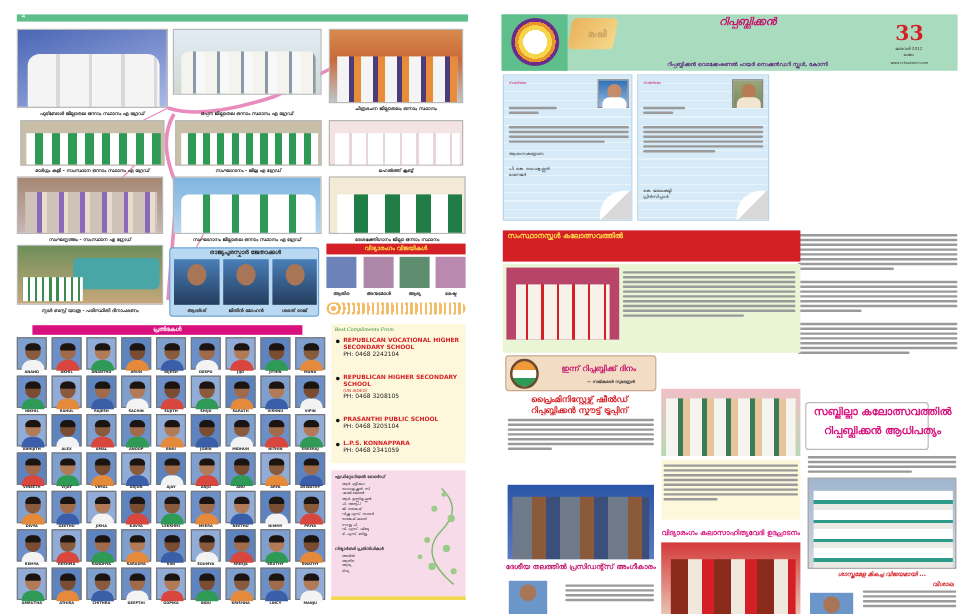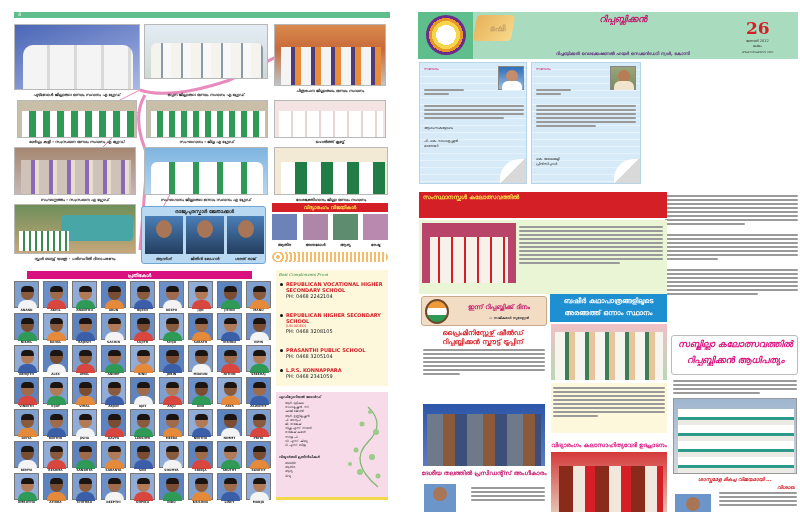--- a/index.html
+++ b/index.html
@@ -692,21 +692,21 @@
 
 <div class="page pg-right">
 
   <div class="abs" style="left:15px;top:12px;width:380px;height:47px;background:#a9dcbf;">
     <div style="position:absolute;left:0;top:0;width:55px;height:47px;background:#5fbf8c;"></div>
     <div style="position:absolute;left:8px;top:3px;width:40px;height:40px;border-radius:50%;background:radial-gradient(circle,#fff 0 10px,#f6d54a 10px 14px,#e8952a 14px 17px,#6b2c8c 17px 20px);"></div>
     <div style="position:absolute;left:57px;top:3px;width:38px;height:26px;background:linear-gradient(120deg,#e8b25a,#f6d98c);border-radius:4px;transform:skewX(-10deg);"></div>
     <div style="position:absolute;left:72px;top:12px;font-size:8px;color:#c8a164;font-weight:bold;">മഷി</div>
     <div class="mal" style="position:absolute;left:150px;top:2px;width:110px;font-size:9px;color:#c3156c;font-style:italic;">റിപ്പബ്ലിക്കൻ</div>
     <div class="mal" style="position:absolute;left:80px;top:39px;width:250px;font-size:4.5px;color:#5a2a7a;">റിപ്പബ്ലിക്കൻ വൊക്കേഷണൽ ഹയർ സെക്കൻഡറി സ്കൂൾ, കോന്നി</div>
-    <div style="position:absolute;left:328px;top:6px;font-size:17px;font-weight:bold;color:#d51f26;font-family:'DejaVu Serif',serif;">26</div>
+    <div style="position:absolute;left:328px;top:6px;font-size:17px;font-weight:bold;color:#d51f26;font-family:'DejaVu Serif',serif;">33</div>
     <div style="position:absolute;left:328px;top:27px;font-size:3.5px;color:#333;">ജനുവരി 2012</div>
     <div style="position:absolute;left:335px;top:32px;font-size:3.5px;color:#333;">ലക്കം</div>
     <div style="position:absolute;left:324px;top:38px;font-size:3px;color:#333;">www.rvhsskonni.com</div>
   </div>
 
   <div class="abs" style="left:16px;top:62px;width:108px;height:122px;background:repeating-linear-gradient(180deg,#d6ebf7 0 6px,#e6f3fb 6px 7px);border:1px solid #b7d5e9;">
     <div style="position:absolute;left:4px;top:4px;font-size:3.5px;color:#c3156c;">സന്ദേശം</div>
     <div style="position:absolute;left:78px;top:3px;width:26px;height:24px;background:linear-gradient(180deg,#2f6fb8,#9bb9df);border:1px solid #888;">
         <div style="position:absolute;left:7px;top:3px;width:12px;height:12px;border-radius:50%;background:#c48c6a;"></div>
         <div style="position:absolute;left:3px;top:14px;width:20px;height:9px;background:#fff;border-radius:6px 6px 0 0;"></div>
@@ -796,24 +796,20 @@
         <div class="line" style="width:70%"></div>
       </div>
   </div>
 
   <div class="abs" style="left:18px;top:296px;width:126px;height:30px;background:#f3dcc4;border:1px solid #c9a98a;border-radius:3px;">
     <div style="position:absolute;left:3px;top:2px;width:24px;height:25px;border-radius:50%;border:2px solid #6a4a2a;background:linear-gradient(180deg,#f19a3a 0 33%,#fff 33% 66%,#2e9a55 66%);"></div>
     <div class="mal" style="position:absolute;left:30px;top:6px;width:94px;font-size:6.5px;color:#c3156c;">ഇന്ന് റിപ്പബ്ലിക്ക് ദിനം</div>
     <div class="mal" style="position:absolute;left:50px;top:19px;width:74px;font-size:3.5px;color:#333;">— സജികുമാർ സുരേന്ദ്രൻ</div>
   </div>
 
-  <div class="abs" style="left:147px;top:294px;width:117px;height:28px;background:#1e8fd0;">
-    <div class="mal" style="position:absolute;left:0;top:3px;width:117px;font-size:7px;color:#fff;">ബഷീർ കഥാപാത്രങ്ങളിലൂടെ</div>
-    <div class="mal" style="position:absolute;left:0;top:15px;width:117px;font-size:7px;color:#fff;">അരങ്ങത്ത് ഒന്നാം സ്ഥാനം</div>
-  </div>
   <div class="abs" style="left:148px;top:324px;width:116px;height:56px;background:linear-gradient(180deg,#f0c0c6,#b9d8b4);">
     <div style="position:absolute;left:4px;top:8px;width:108px;height:48px;background:repeating-linear-gradient(90deg,#f6f4ee 0 10px,#3a7d56 10px 14px,#e8c49a 14px 20px);"></div>
   </div>
   <div class="txt" style="left:148px;top:383px;width:116px;height:50px;background:#fdf8dc;padding:2px;">
       <div class="line"></div>
       <div class="line"></div>
       <div class="line"></div>
       <div class="line"></div>
       <div class="line"></div>
       <div class="line"></div>
@@ -844,21 +840,21 @@
       <div class="line"></div>
       <div class="line"></div>
       <div class="line"></div>
     </div>
 
   <div class="mal" style="position:absolute;left:146px;top:441px;width:120px;font-size:6px;color:#d9117f;">വിദ്യാരംഗം കലാസാഹിത്യവേദി ഉദ്ഘാടനം</div>
   <div class="abs" style="left:148px;top:452px;width:116px;height:60px;background:linear-gradient(180deg,#d43a3a,#e7c2b2);">
     <div style="position:absolute;left:8px;top:14px;width:104px;height:46px;background:repeating-linear-gradient(90deg,#8a2a1a 0 14px,#f0e8dc 14px 26px,#d51f26 26px 36px);"></div>
   </div>
 
-  <div class="abs" style="left:268px;top:335px;width:127px;height:40px;border:1px solid #bbb;border-radius:3px;background:#fff;font-style:italic;">
+  <div class="abs" style="left:268px;top:335px;width:103px;height:40px;border:1px solid #bbb;border-radius:3px;background:#fff;">
     <div class="mal" style="position:absolute;left:0;top:3px;width:127px;font-size:9px;color:#d9117f;">സബ്ജില്ലാ കലോത്സവത്തിൽ</div>
     <div class="mal" style="position:absolute;left:0;top:19px;width:127px;font-size:9px;color:#d9117f;">റിപ്പബ്ലിക്കൻ ആധിപത്യം</div>
   </div>
   <div class="txt" style="left:270px;top:378px;width:124px;height:28px;">
       <div class="line"></div>
       <div class="line"></div>
       <div class="line"></div>
       <div class="line" style="width:70%"></div>
     </div>
   <div class="abs" style="left:270px;top:398px;width:124px;height:76px;background:linear-gradient(180deg,#9fb6cf,#d4d8de);border:1px solid #999;">

